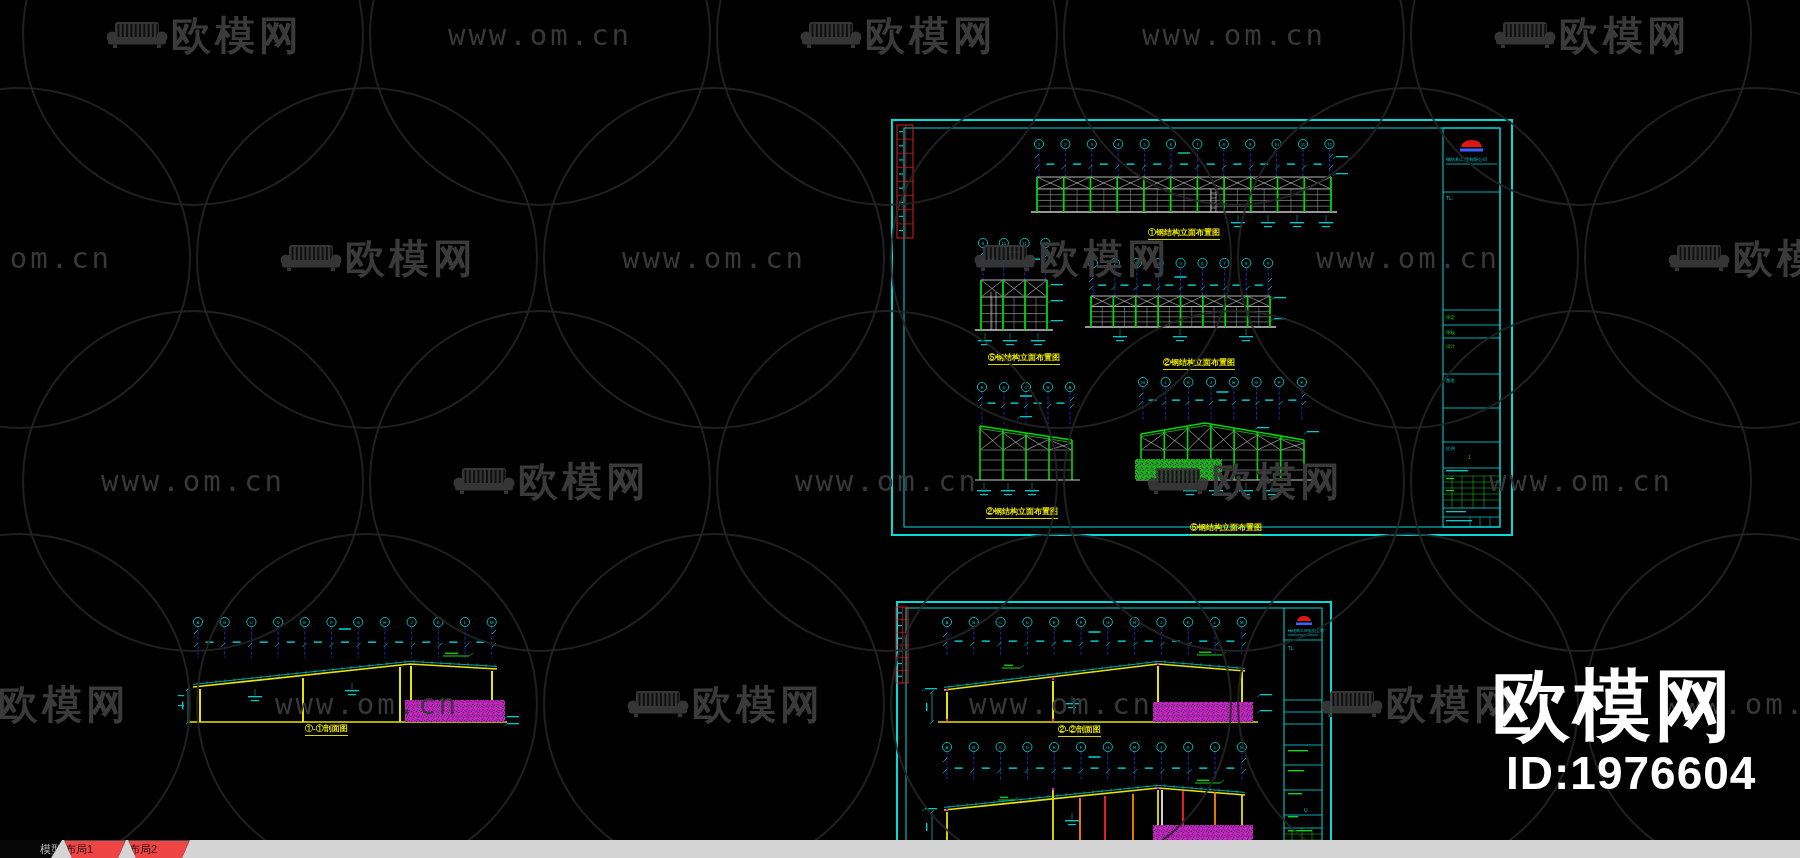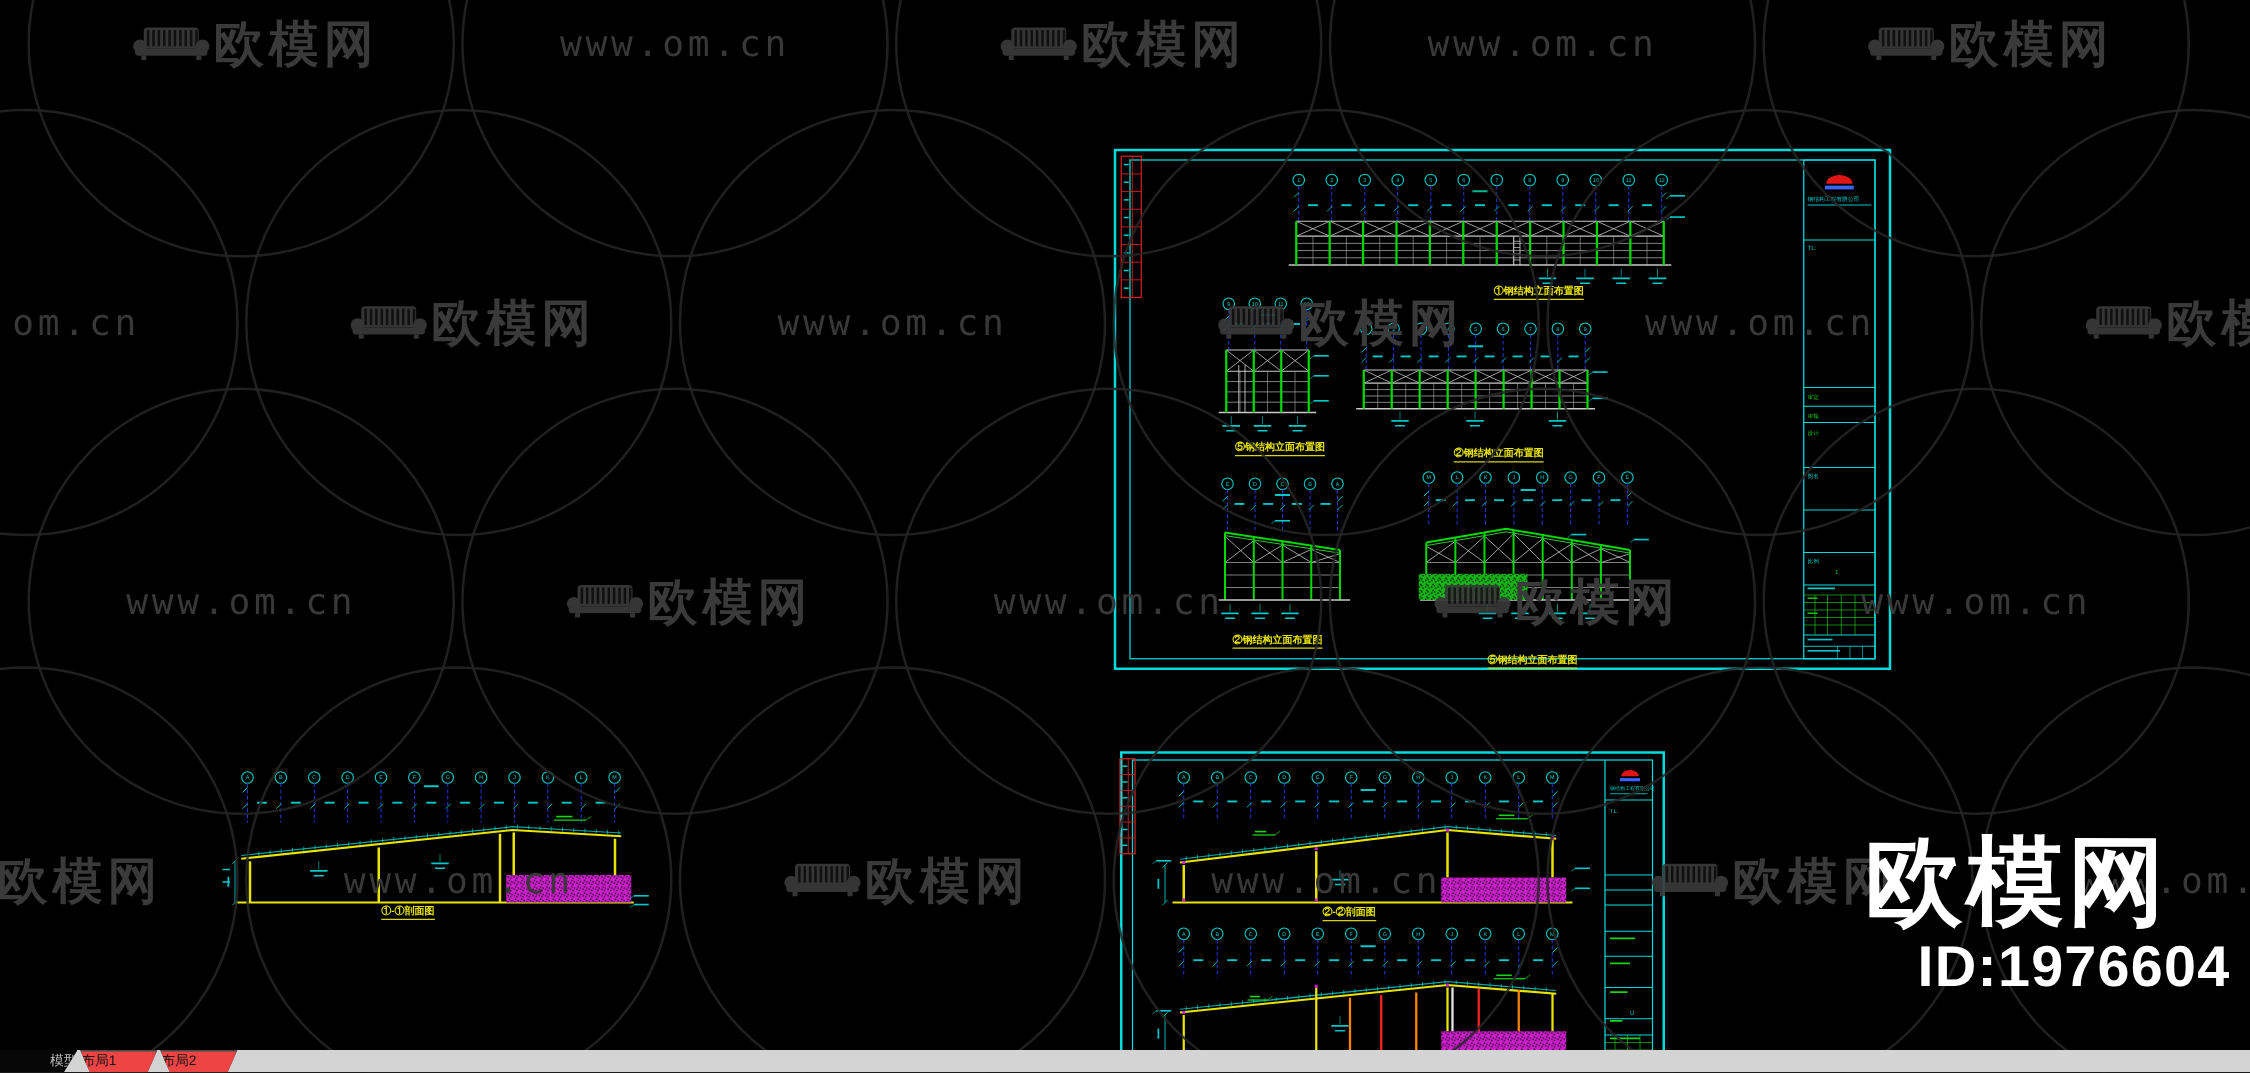--- a/index.html
+++ b/index.html
@@ -10,21 +10,21 @@
   .wmc{fill:none;stroke:#262626;stroke-width:2;opacity:0.85;}
   text.wmb{fill:#3a3a3a;font-size:40px;font-weight:bold;letter-spacing:4px;font-family:"Liberation Sans",sans-serif;}
   text.wmu{fill:#383838;font-size:29px;letter-spacing:3px;font-family:"DejaVu Sans Mono",monospace;}
   
   .cad-title{position:absolute;color:#e8e400;font-size:8px;line-height:1;white-space:nowrap;
              border-bottom:1.5px solid #d8d400;padding-bottom:1.5px;z-index:30;font-weight:bold;}
   
   .brand{position:absolute;left:1492px;top:666px;color:#fff;font-size:78px;font-weight:bold;
          letter-spacing:3px;line-height:1;z-index:60;}
   .brandid{position:absolute;left:1506px;top:750px;color:#fff;font-size:46px;font-weight:600;
-           letter-spacing:1px;line-height:1;z-index:60;margin-left:28px;}
+           letter-spacing:1px;line-height:1;z-index:60;}
   
   .tabbar{position:absolute;left:0;top:840px;width:1800px;height:18px;background:#d4d4d4;z-index:80;}
   .tab-model{position:absolute;left:0;top:0;width:62px;height:18px;background:#060606;
              clip-path:polygon(0 0,100% 0,calc(100% - 11px) 100%,0 100%);
              color:#bdbdbd;font-size:11px;line-height:18px;text-align:right;padding-left:16px;box-sizing:border-box;}
   .tab-out{position:absolute;top:0;height:18px;background:#4c4c4c;
            clip-path:polygon(0 0,100% 0,calc(100% - 8px) 100%,8px 100%);}
   .tab-in{position:absolute;left:1px;top:1px;right:1px;height:22px;background:#ef4444;
           clip-path:polygon(0 0,100% 0,calc(100% - 7px) 100%,7px 100%);
           color:#141414;font-size:11px;line-height:16px;text-align:left;}
@@ -1001,21 +1001,21 @@
           <rect x="1068" y="824" width="8" height="1.2" fill="#00c8c8"></rect>
           <line x1="1072" y1="813" x2="1072" y2="819.5" stroke="#00c8c8" stroke-width="0.5"></line>
           <line x1="932" y1="812" x2="932" y2="842" stroke="#00c8c8" stroke-width="0.7"></line>
           <line x1="930" y1="814" x2="934" y2="810" stroke="#00c8c8" stroke-width="0.7"></line>
           <line x1="930" y1="844" x2="934" y2="840" stroke="#00c8c8" stroke-width="0.7"></line>
           <rect x="926" y="823" width="1.4" height="8" fill="#00c8c8"></rect>
         </g>
       </g>
   </svg>
 
-  <div class="cad-title" style="left:1148px;top:229px;margin-left:47px;">①钢结构立面布置图</div>
+  <div class="cad-title" style="left:1148px;top:229px;">①钢结构立面布置图</div>
   <div class="cad-title" style="left:988px;top:354px;">⑤钢结构立面布置图</div>
   <div class="cad-title" style="left:1163px;top:359px;">②钢结构立面布置图</div>
   <div class="cad-title" style="left:986px;top:508px;">②钢结构立面布置图</div>
   <div class="cad-title" style="left:1190px;top:524px;">⑤钢结构立面布置图</div>
   <div class="cad-title" style="left:305px;top:725px;">①-①剖面图</div>
   <div class="cad-title" style="left:1058px;top:726px;">②-②剖面图</div>
 
   <svg id="wm" class="z40" width="1800" height="858" viewBox="0 0 1800 858">
       <circle cx="193" cy="35" r="170" class="wmc"></circle>
       <circle cx="540" cy="35" r="170" class="wmc"></circle>

